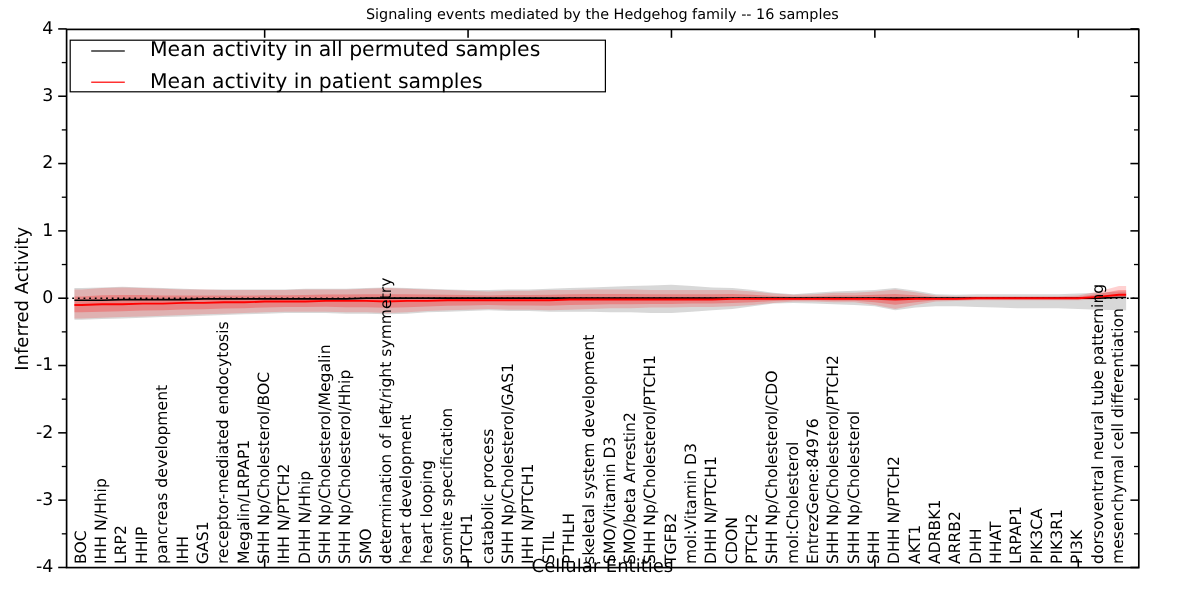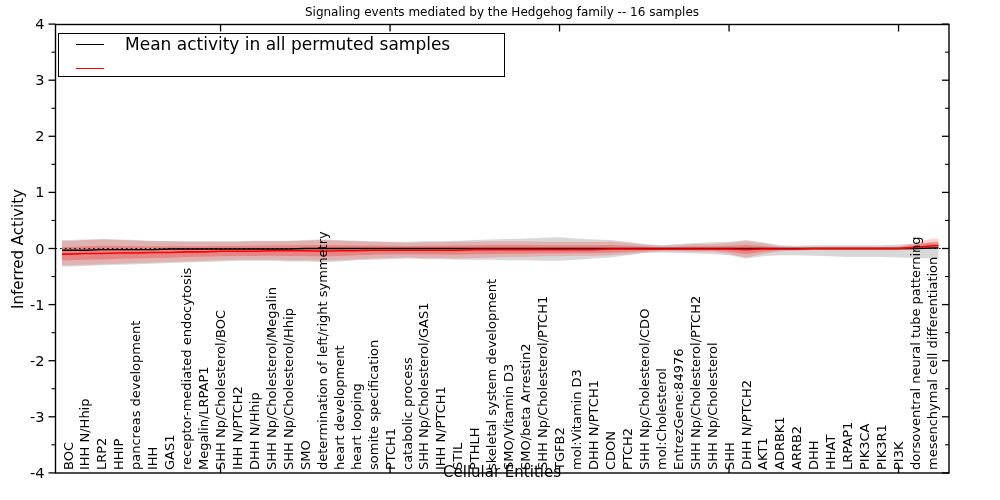--- a/index.html
+++ b/index.html
@@ -143,15 +143,16 @@
       <text x="932.4499999999999" y="470" text-anchor="start" dominant-baseline="central" font-size="13" transform="rotate(-90 932.4499999999999 470)">mesenchymal cell differentiation</text>
     </svg>
 
   <div class="legend">
     <div class="legend-row">
       <span class="legend-line"></span>
       <span class="legend-text">Mean activity in all permuted samples</span>
     </div>
     <div class="legend-row">
       <span class="legend-line red"></span>
+      <span class="legend-text">Mean activity in patient samples</span>
     </div>
   </div>
 </div>
 
 </body></html>

